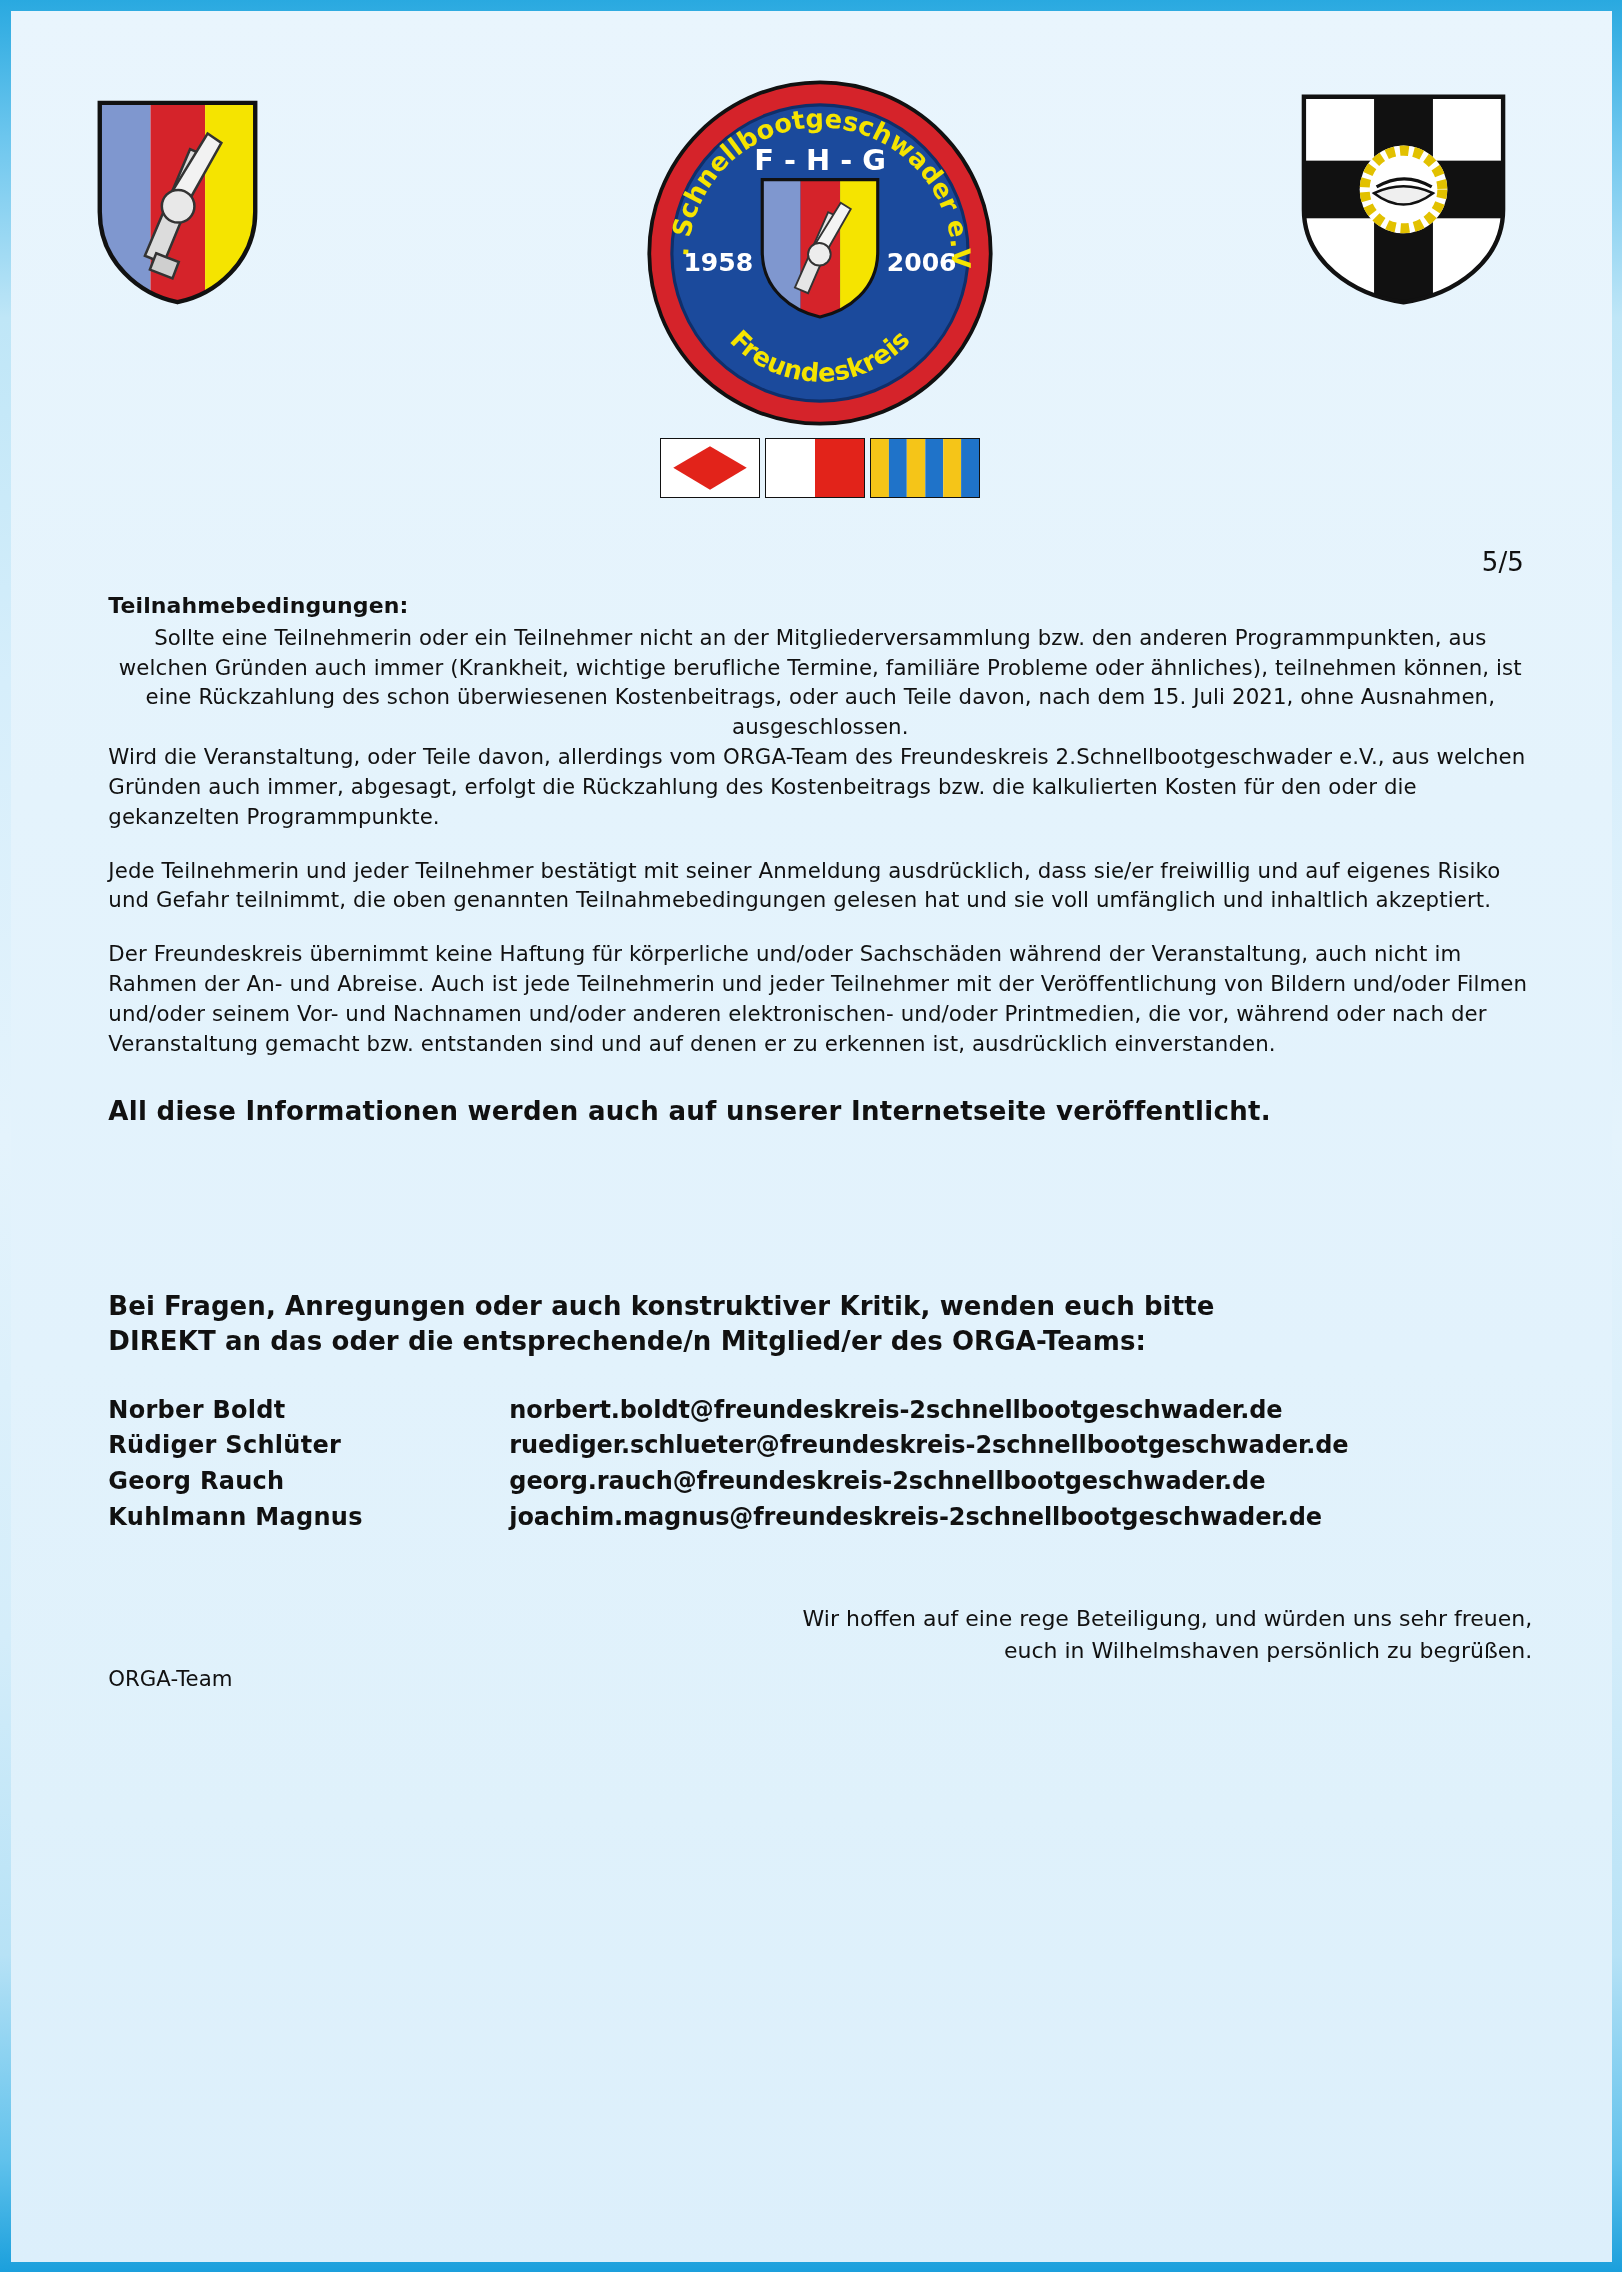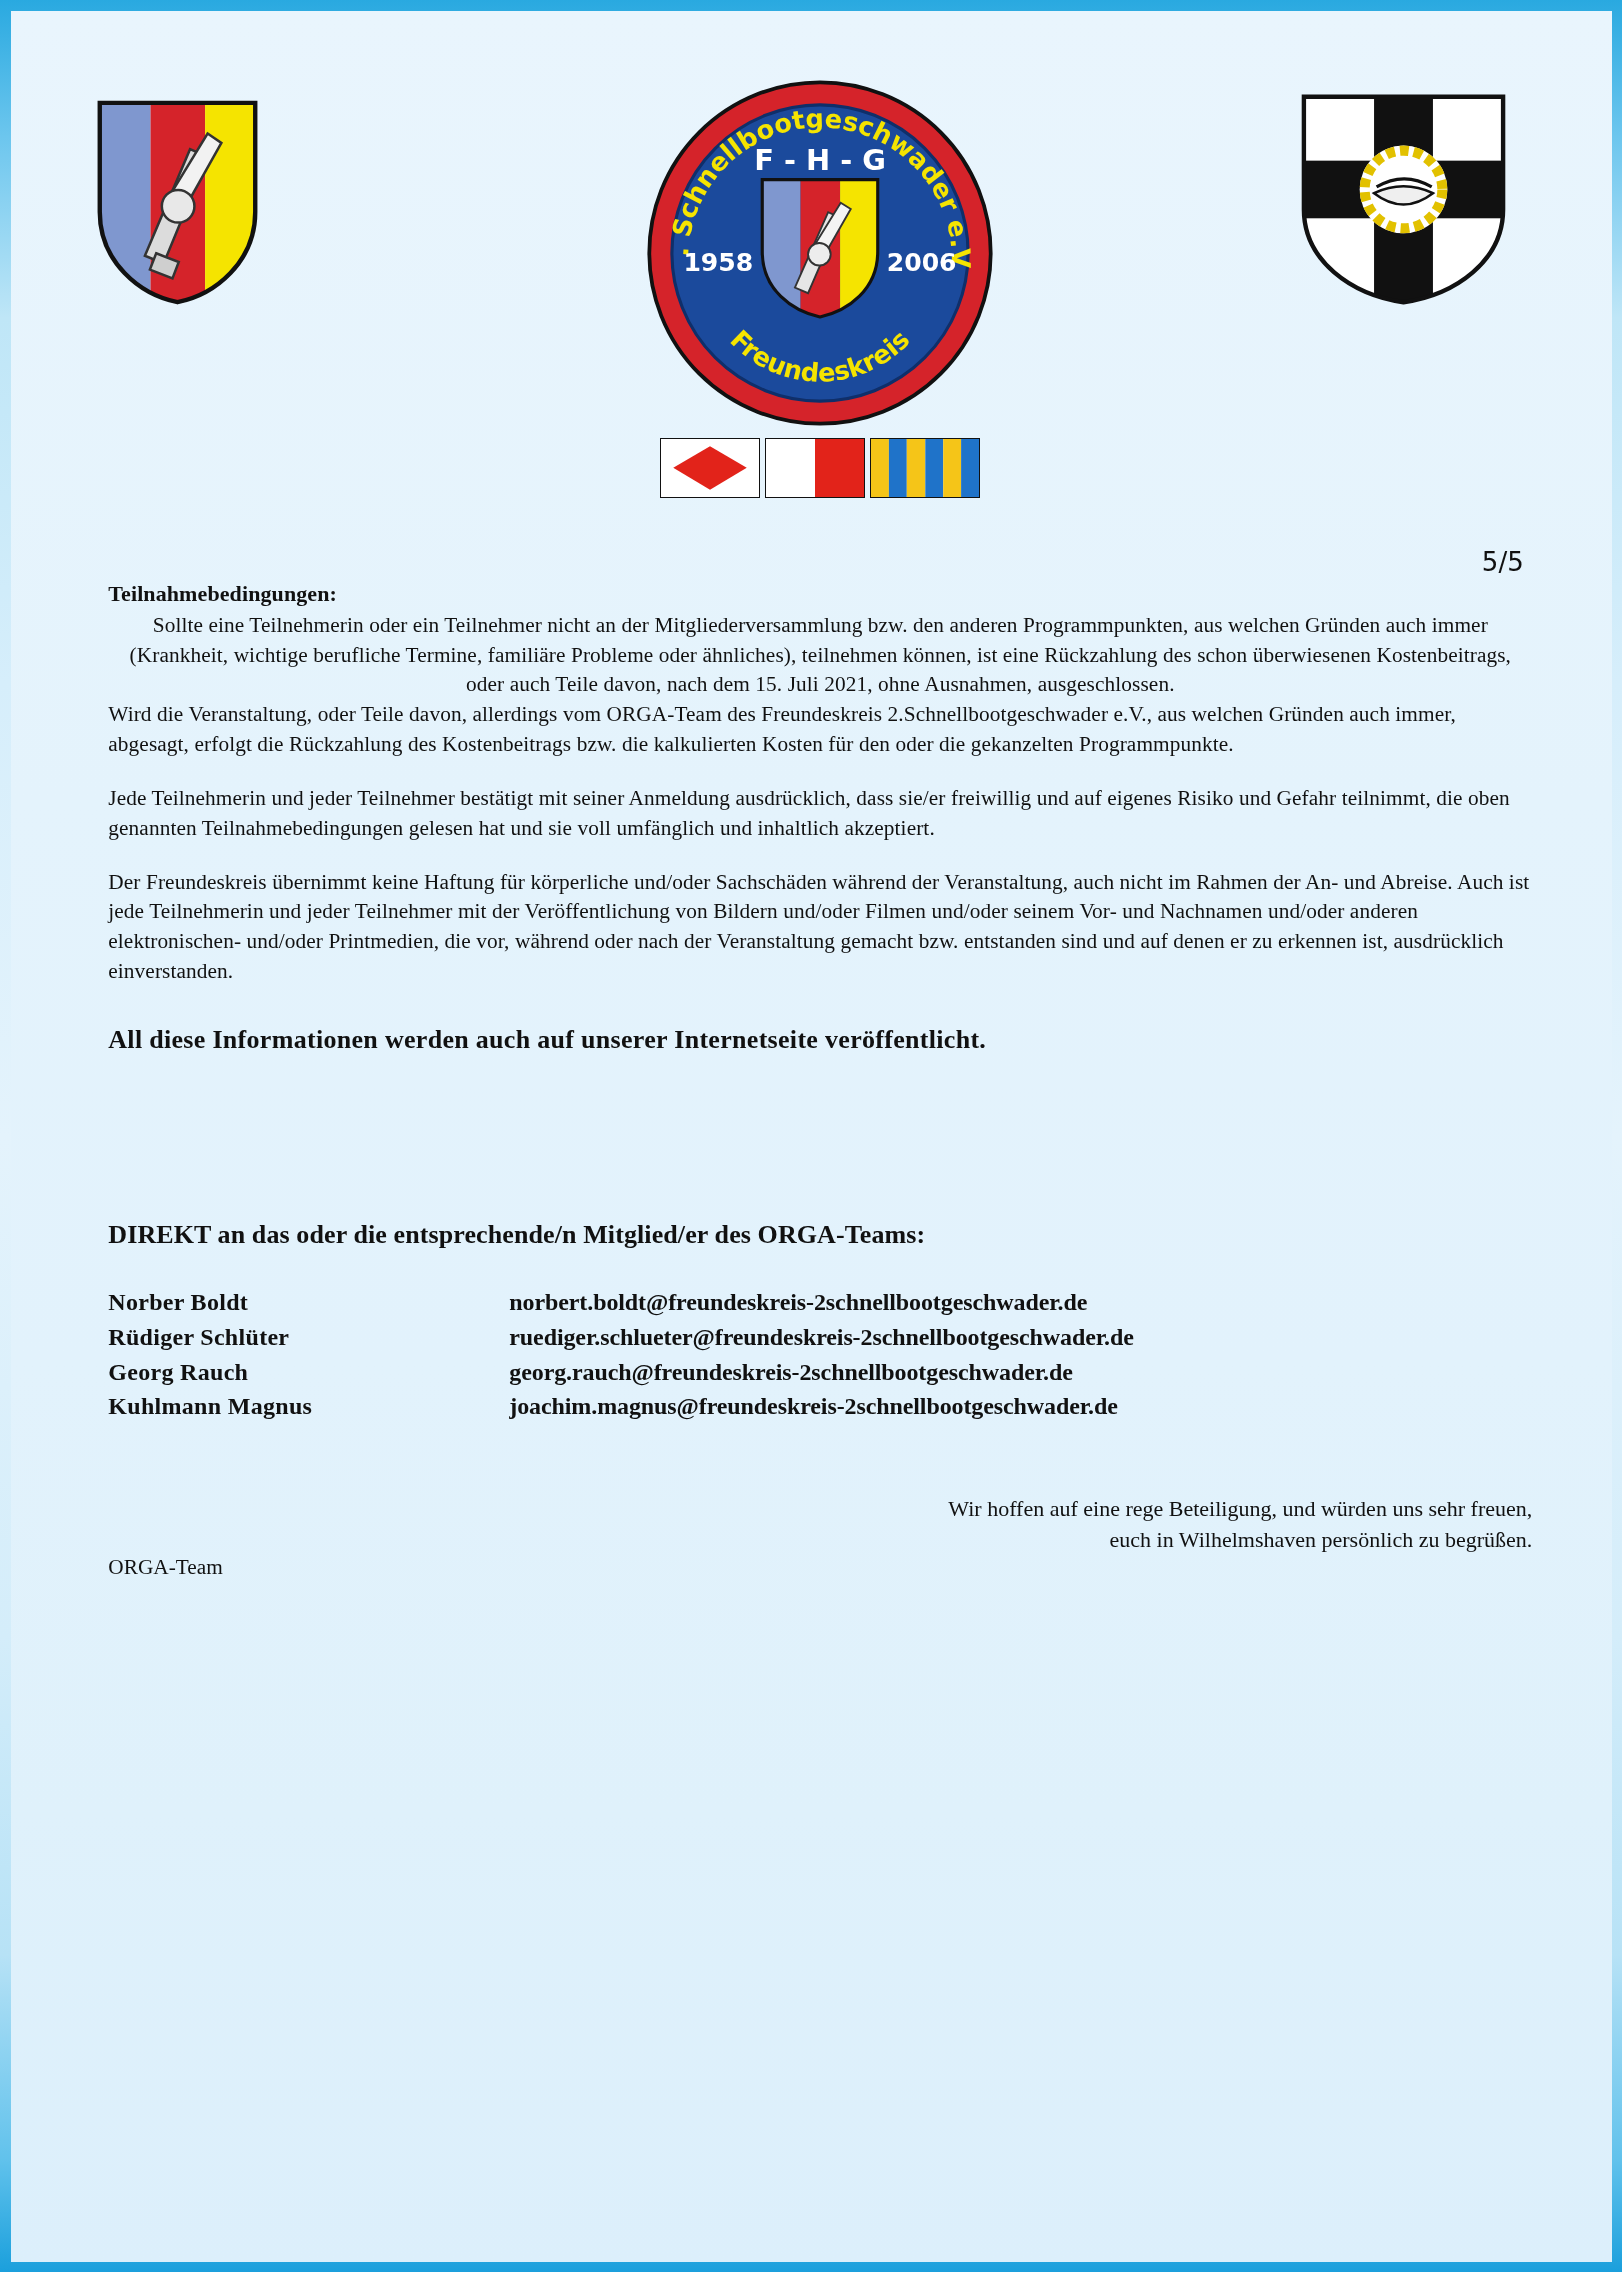--- a/index.html
+++ b/index.html
@@ -87,24 +87,23 @@
     top: 536px;
     font-size: 26px;
     color: #111;
     font-family: "DejaVu Sans", sans-serif;
   }
 
   
   .content {
     position: absolute;
     left: 97px;
-    top: 568px;
+    top: 580px;
     width: 1424px;
     color: #111;
-    font-family: Liberation Serif, serif;
   }
   .cond-title {
     font-weight: bold;
     font-size: 22px;
     line-height: 1.32;
     margin-bottom: 2.5px;
     letter-spacing: 0.1px;
   }
   p.body {
     font-size: 21.3px;
@@ -272,20 +271,21 @@
 
       <div class="cond-title">Teilnahmebedingungen:</div>
       <p class="body tight">Sollte eine Teilnehmerin oder ein Teilnehmer nicht an der Mitgliederversammlung bzw. den anderen Programmpunkten, aus welchen Gründen auch immer (Krankheit, wichtige berufliche Termine, familiäre Probleme oder ähnliches), teilnehmen können, ist eine Rückzahlung des schon überwiesenen Kostenbeitrags, oder auch Teile davon, nach dem 15. Juli 2021, ohne Ausnahmen, ausgeschlossen.</p>
       <p class="body">Wird die Veranstaltung, oder Teile davon, allerdings vom ORGA-Team des Freundeskreis 2.Schnellbootgeschwader e.V., aus welchen Gründen auch immer, abgesagt, erfolgt die Rückzahlung des Kostenbeitrags bzw. die kalkulierten Kosten für den oder die gekanzelten Programmpunkte.</p>
       <p class="body">Jede Teilnehmerin und jeder Teilnehmer bestätigt mit seiner Anmeldung ausdrücklich, dass sie/er freiwillig und auf eigenes Risiko und Gefahr teilnimmt, die oben genannten Teilnahmebedingungen gelesen hat und sie voll umfänglich und inhaltlich akzeptiert.</p>
       <p class="body">Der Freundeskreis übernimmt keine Haftung für körperliche und/oder Sachschäden während der Veranstaltung, auch nicht im Rahmen der An- und Abreise. Auch ist jede Teilnehmerin und jeder Teilnehmer mit der Veröffentlichung von Bildern und/oder Filmen und/oder seinem Vor- und Nachnamen und/oder anderen elektronischen- und/oder Printmedien, die vor, während oder nach der Veranstaltung gemacht bzw. entstanden sind und auf denen er zu erkennen ist, ausdrücklich einverstanden.</p>
 
       <div class="bold-line">All diese Informationen werden auch auf unserer Internetseite veröffentlicht.</div>
 
       <div class="orga-q">
+        <div>Bei Fragen, Anregungen oder auch konstruktiver Kritik, wenden euch bitte</div>
         <div>DIREKT an das oder die entsprechende/n Mitglied/er des ORGA-Teams:</div>
       </div>
 
       <table class="contacts">
         <tbody>
           <tr>
             <td class="name">Norber Boldt</td>
             <td class="mail">norbert.boldt@freundeskreis-2schnellbootgeschwader.de</td>
           </tr>
           <tr>

